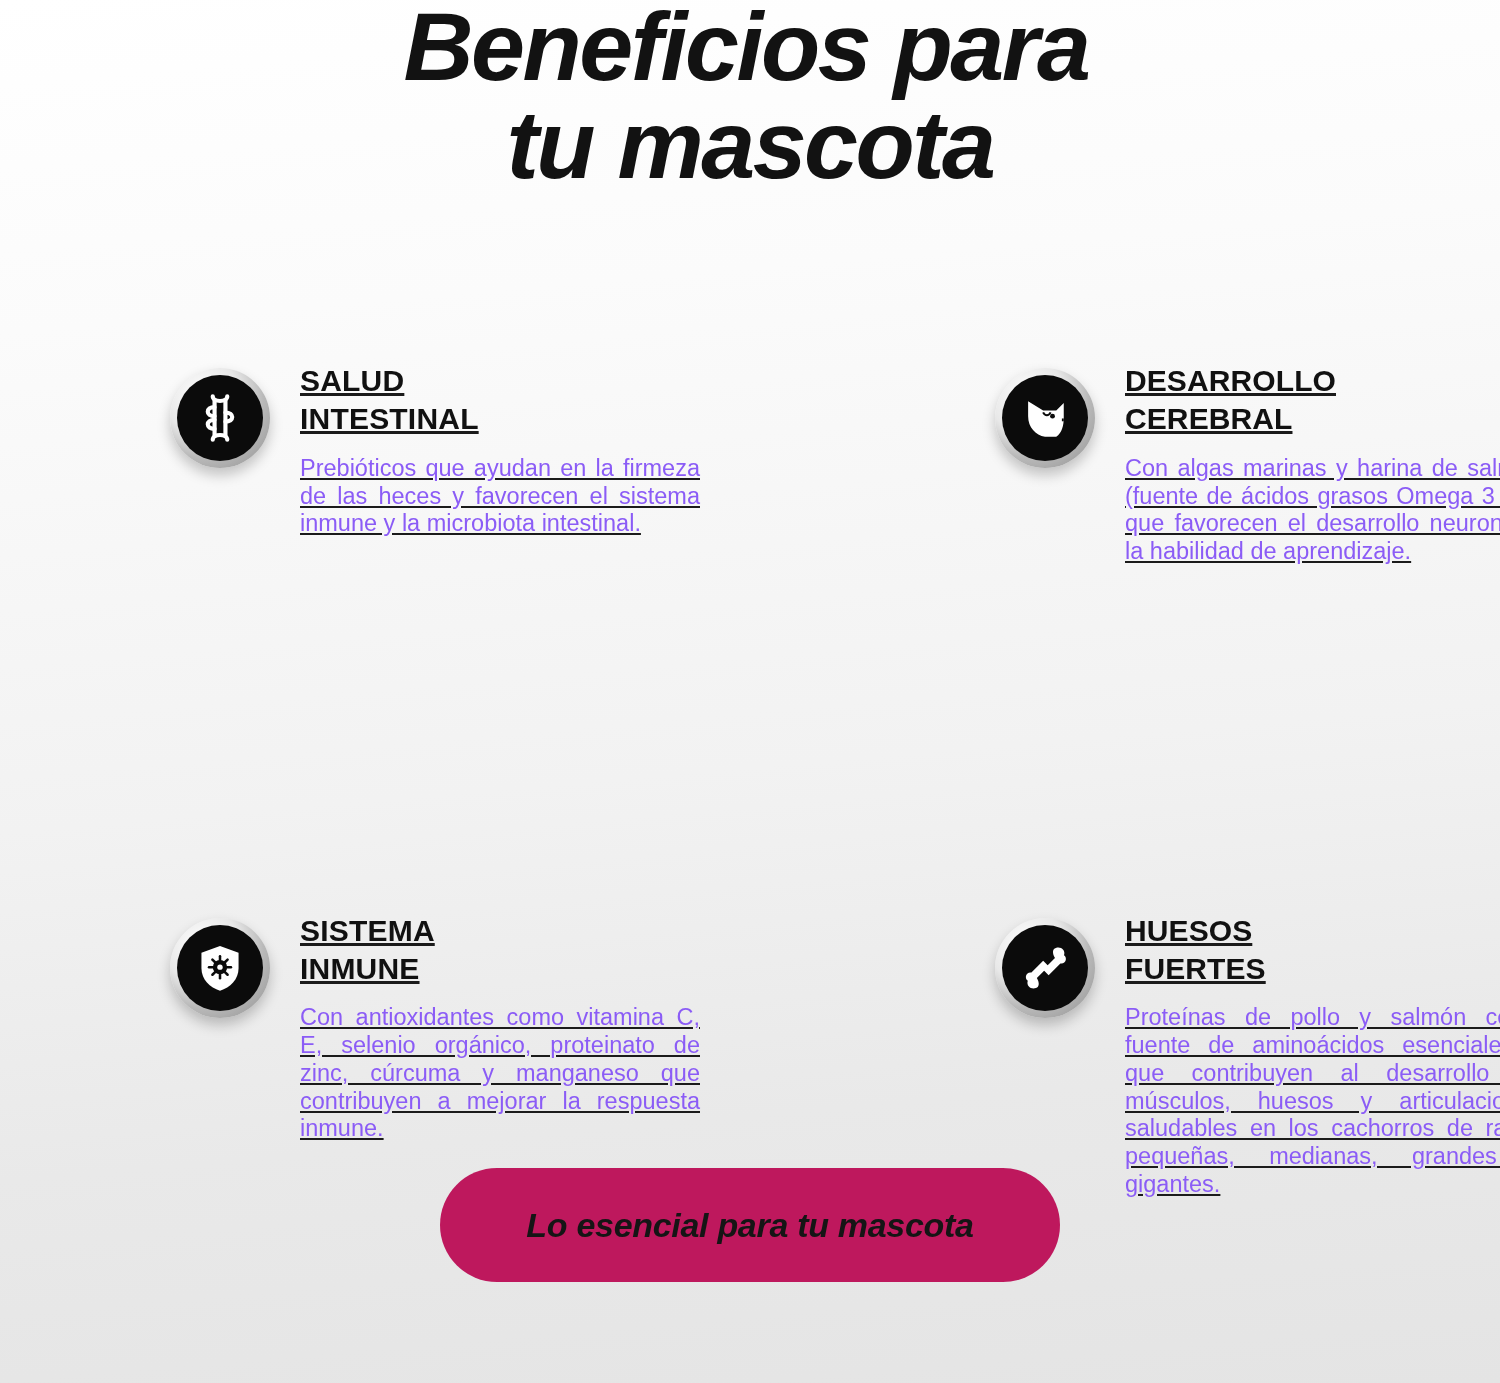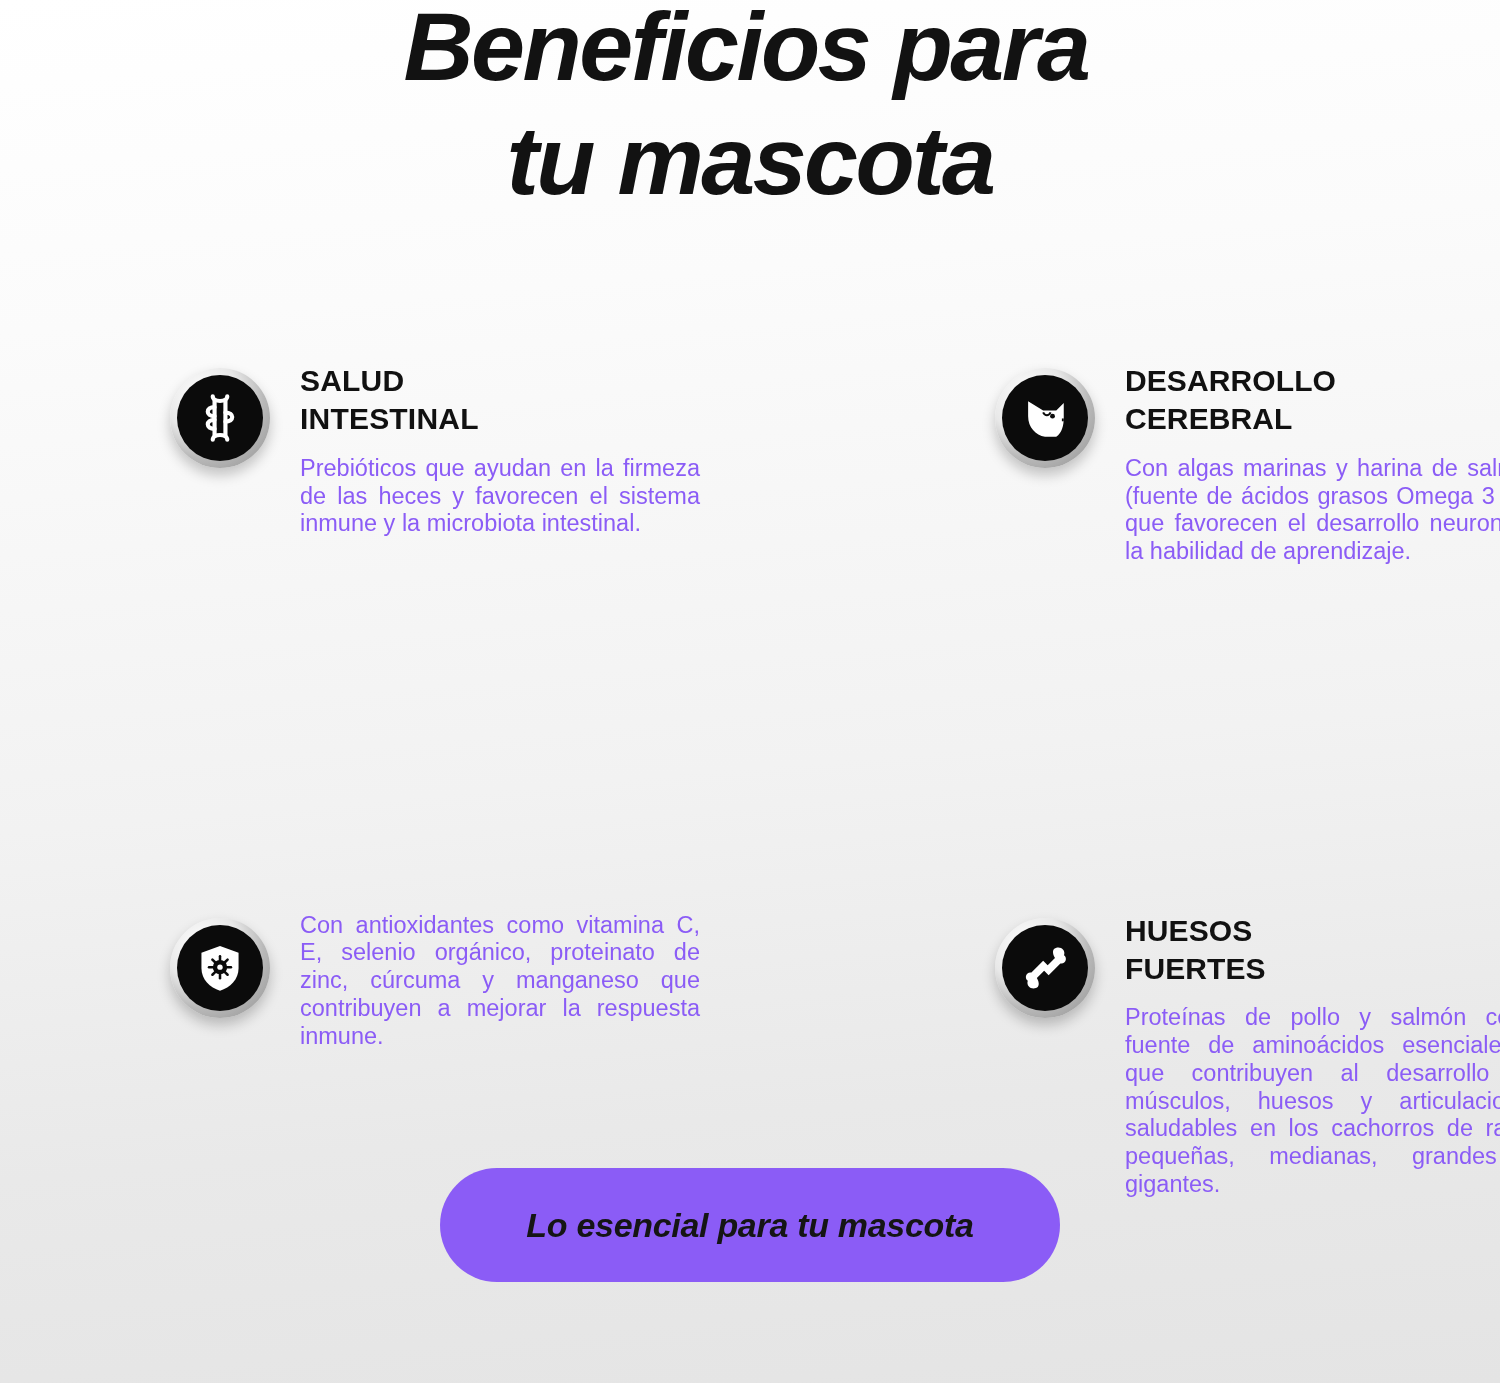--- a/index.html
+++ b/index.html
@@ -31,34 +31,35 @@
   .heading-line {
     font-size: 97px;
     line-height: 0.97;
     font-weight: 800;
     font-style: italic;
     letter-spacing: -2.5px;
     color: #121212;
     white-space: nowrap;
   }
   .heading-line.l1 { margin-left: -8px; }
-  .heading-line.l2 { margin-top: 20px; }
+  .heading-line.l2 { margin-top: 4px; }
 
   
   .grid {
     position: absolute;
     top: 360px;
     left: 0;
     width: 1500px;
     display: grid;
     grid-template-columns: 680px 680px;
     column-gap: 0px;
     row-gap: 0px;
     padding-left: 170px;
     box-sizing: border-box;
+    text-decoration: underline;
   }
   .row2 { margin-top: 344px; }
 
   .card {
     display: flex;
     align-items: flex-start;
     gap: 30px;
     width: 650px;
   }
   .card.right { margin-left: 145px; }
@@ -109,21 +110,21 @@
   
   .cta-wrap {
     position: absolute;
     top: 1168px;
     left: 0;
     width: 1500px;
     display: flex;
     justify-content: center;
   }
   .cta {
-    background: #8b5cf6;
+    background: #be185d;
     color: #151515;
     border: none;
     border-radius: 60px;
     width: 620px;
     height: 114px;
     font-family: "Liberation Sans", sans-serif;
     font-size: 34px;
     font-weight: 800;
     font-style: italic;
     letter-spacing: -0.3px;
@@ -199,20 +200,22 @@
               <path d="M23 22 L26.5 25.5"></path>
               <path d="M37.5 36.5 L41 40"></path>
               <path d="M41 22 L37.5 25.5"></path>
               <path d="M26.5 36.5 L23 40"></path>
             </g>
             <circle cx="32" cy="31" r="3.2" fill="#ffffff"></circle>
           </svg>
         </div>
       </div>
       <div class="card-text">
+        <div class="card-title">SISTEMA
+INMUNE</div>
         <div class="card-body">Con antioxidantes como vitamina C, E, selenio orgánico, proteinato de zinc, cúrcuma y manganeso que contribuyen a mejorar la respuesta inmune.</div>
       </div>
     </div>
 
     <div class="card right row2">
       <div class="badge">
         <div class="badge-inner">
           <svg width="58" height="58" viewBox="0 0 64 64" aria-hidden="true">
             <g fill="#ffffff">
               <path d="M44 10 C49 8 55 12 53 18 C57 21 55 28 49 27 L36 40 L30 34 L43 21 C40 16 40 11 44 10 Z"></path>

